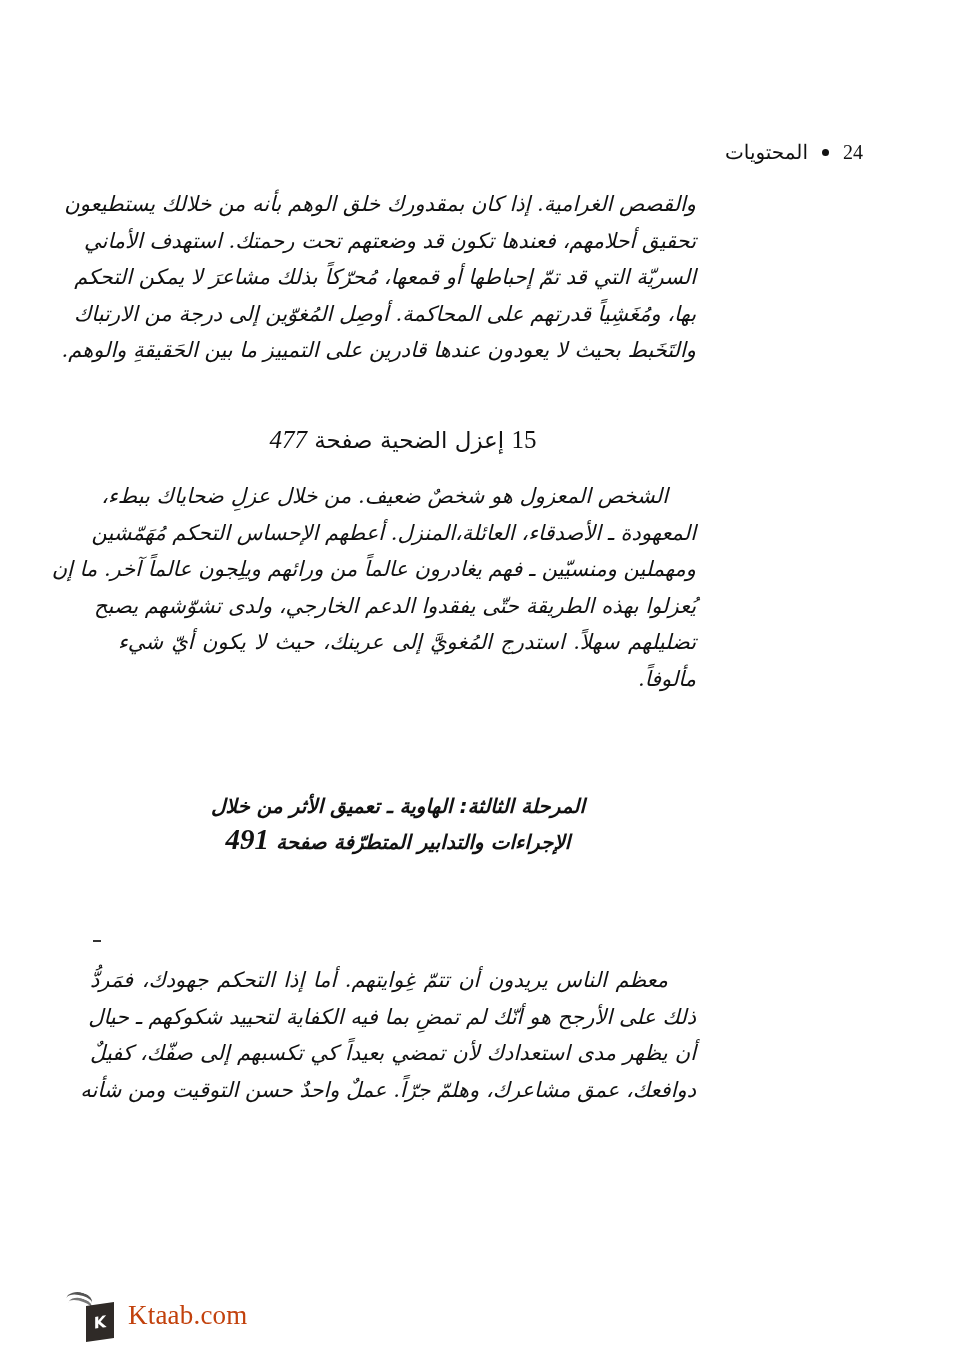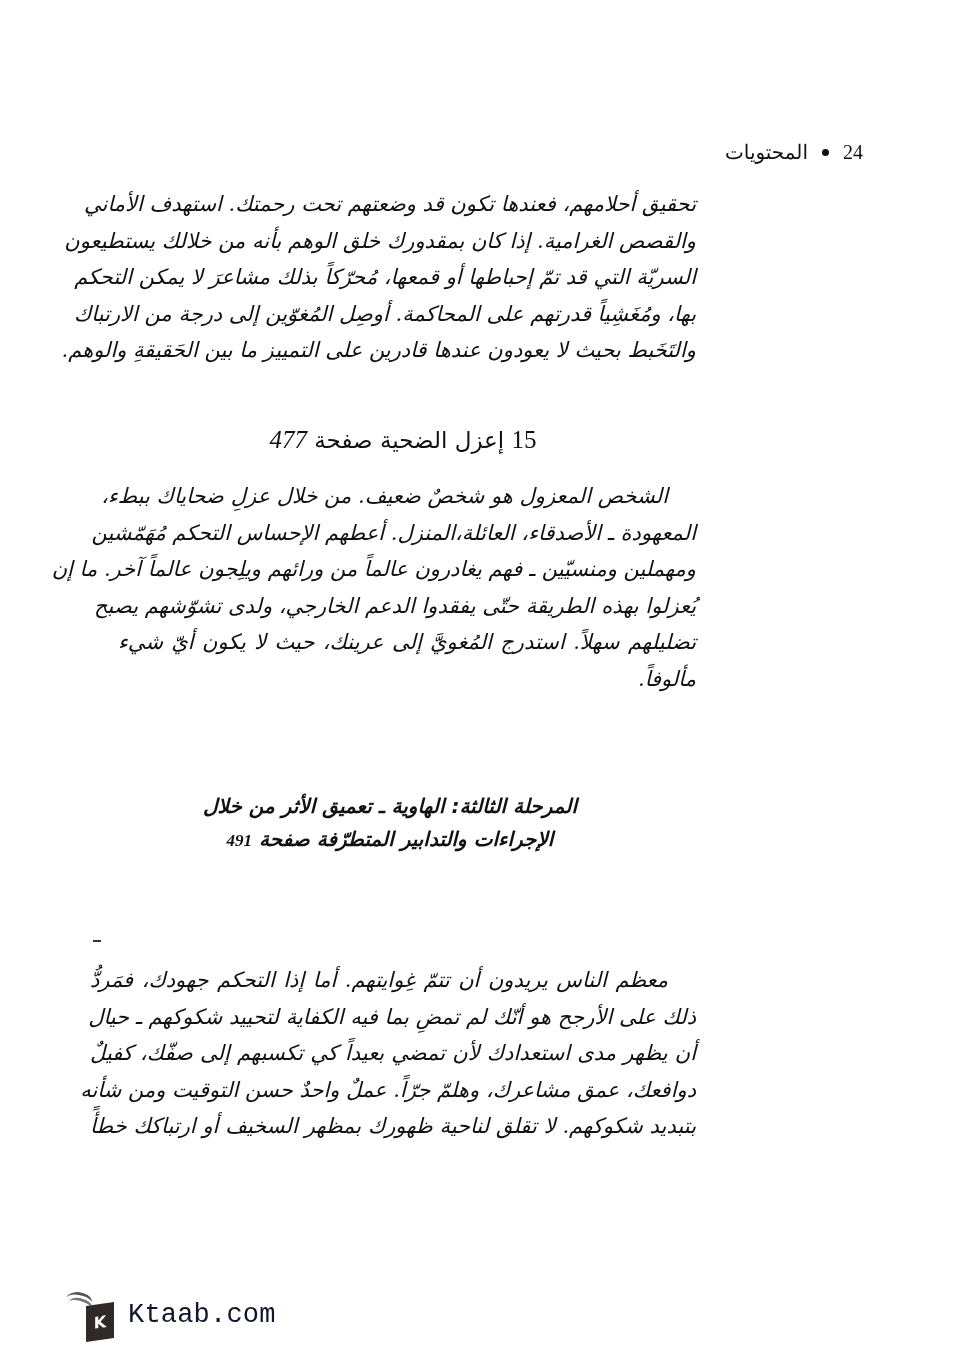--- a/index.html
+++ b/index.html
@@ -79,21 +79,21 @@
       font-family: "DejaVu Sans", sans-serif;
       font-weight: bold;
       font-style: italic;
       font-size: 20px;
       line-height: 33px;
       text-align: center;
       white-space: nowrap;
     }
     .part-heading .page-ref {
       font-family: "Liberation Serif", serif;
-      font-size: 17px;
+      font-size: 29px;
     }
     .stray-mark {
       position: absolute;
       left: 93px; top: 940px;
       width: 8px; height: 2px;
       background: #333;
     }
     .logo {
       position: absolute;
       left: 62px; top: 1290px;
@@ -129,80 +129,79 @@
       transform: skewY(-8deg);
       display: flex;
       align-items: center;
       justify-content: center;
       color: #ffffff;
       font-family: "DejaVu Sans", sans-serif;
       font-weight: bold;
       font-size: 16px;
     }
     .logo-text {
-      font-family: Liberation Mono, monospace;
+      font-family: Liberation Serif, serif;
       font-size: 27px;
-      color: #0f172a;
+      color: #c2410c;
       letter-spacing: 0.2px;
     }
   </style>
 </head>
 <body>
 
 <div class="page">
 
   <div class="running-header">
     <span>24</span>
     <span class="bullet"></span>
     <span>المحتويات</span>
   </div>
 
   <div class="para" style="top:186px; right:258px; width:436px;">
   </div>
 
   <div class="para" style="top:186px; left:118px; width:578px;">
+    <span class="line">والقصص الغرامية. إذا كان بمقدورك خلق الوهم بأنه من خلالك يستطيعون</span>
     <span class="line">تحقيق أحلامهم، فعندها تكون قد وضعتهم تحت رحمتك. استهدف الأماني</span>
-    <span class="line">والقصص الغرامية. إذا كان بمقدورك خلق الوهم بأنه من خلالك يستطيعون</span>
     <span class="line">السريّة التي قد تمّ إحباطها أو قمعها، مُحرّكاً بذلك مشاعرَ لا يمكن التحكم</span>
     <span class="line">بها، ومُغَشِياً قدرتهم على المحاكمة. أوصِل المُغوّين إلى درجة من الارتباك</span>
     <span class="line last">والتَخَبط بحيث لا يعودون عندها قادرين على التمييز ما بين الحَقيقةِ والوهم.</span>
   </div>
 
   <div class="heading" style="top:426px; left:258px; width:290px;">
     <span class="num">15</span>
     <span>إعزل الضحية صفحة</span>
     <span class="page-ref">477</span>
   </div>
 
   <div class="para" style="top:478px; left:118px; width:578px;">
     <span class="line" style="padding-right:28px;">الشخص المعزول هو شخصٌ ضعيف. من خلال عزلِ ضحاياك ببطء،</span>
     <span class="line">المعهودة ـ الأصدقاء، العائلة،المنزل. أعطهم الإحساس التحكم مُهَمّشين</span>
     <span class="line">ومهملين ومنسيّين ـ فهم يغادرون عالماً من ورائهم ويلِجون عالماً آخر. ما إن</span>
     <span class="line">يُعزلوا بهذه الطريقة حتّى يفقدوا الدعم الخارجي، ولدى تشوّشهم يصبح</span>
     <span class="line">تضليلهم سهلاً. استدرج المُغويَّ إلى عرينك، حيث لا يكون أيّ شيء</span>
     <span class="line last">مألوفاً.</span>
   </div>
 
-  <div class="part-heading" style="top:790px; left:180px; width:420px;">
+  <div class="part-heading" style="top:790px; left:188px; width:420px;">
     <div>المرحلة الثالثة: الهاوية ـ تعميق الأثر من خلال</div>
     <div>
       <span>الإجراءات والتدابير المتطرّفة صفحة</span>
       <span class="page-ref">491</span>
     </div>
   </div>
 
 
   <div class="stray-mark"></div>
 
   <div class="para" style="top:962px; left:90px; width:606px;">
     <span class="line" style="padding-right:28px;">معظم الناس يريدون أن تتمّ غِوايتهم. أما إذا التحكم جهودك، فمَردُّ</span>
     <span class="line">ذلك على الأرجح هو أنّك لم تمضِ بما فيه الكفاية لتحييد شكوكهم ـ حيال</span>
     <span class="line">أن يظهر مدى استعدادك لأن تمضي بعيداً كي تكسبهم إلى صفّك، كفيلٌ</span>
     <span class="line">دوافعك، عمق مشاعرك، وهلمّ جرّاً. عملٌ واحدٌ حسن التوقيت ومن شأنه</span>
-    <span class="line">بتبديد شكوكهم. لا تقلق لناحية ظهورك بمظهر السخيف أو ارتباكك خطأً</span>
   </div>
 
   <div class="logo">
     <div class="logo-mark">
       <div class="pages"></div>
       <div class="pages2"></div>
       <div class="cover">K</div>
     </div>
     <span class="logo-text">Ktaab.com</span>
   </div>

